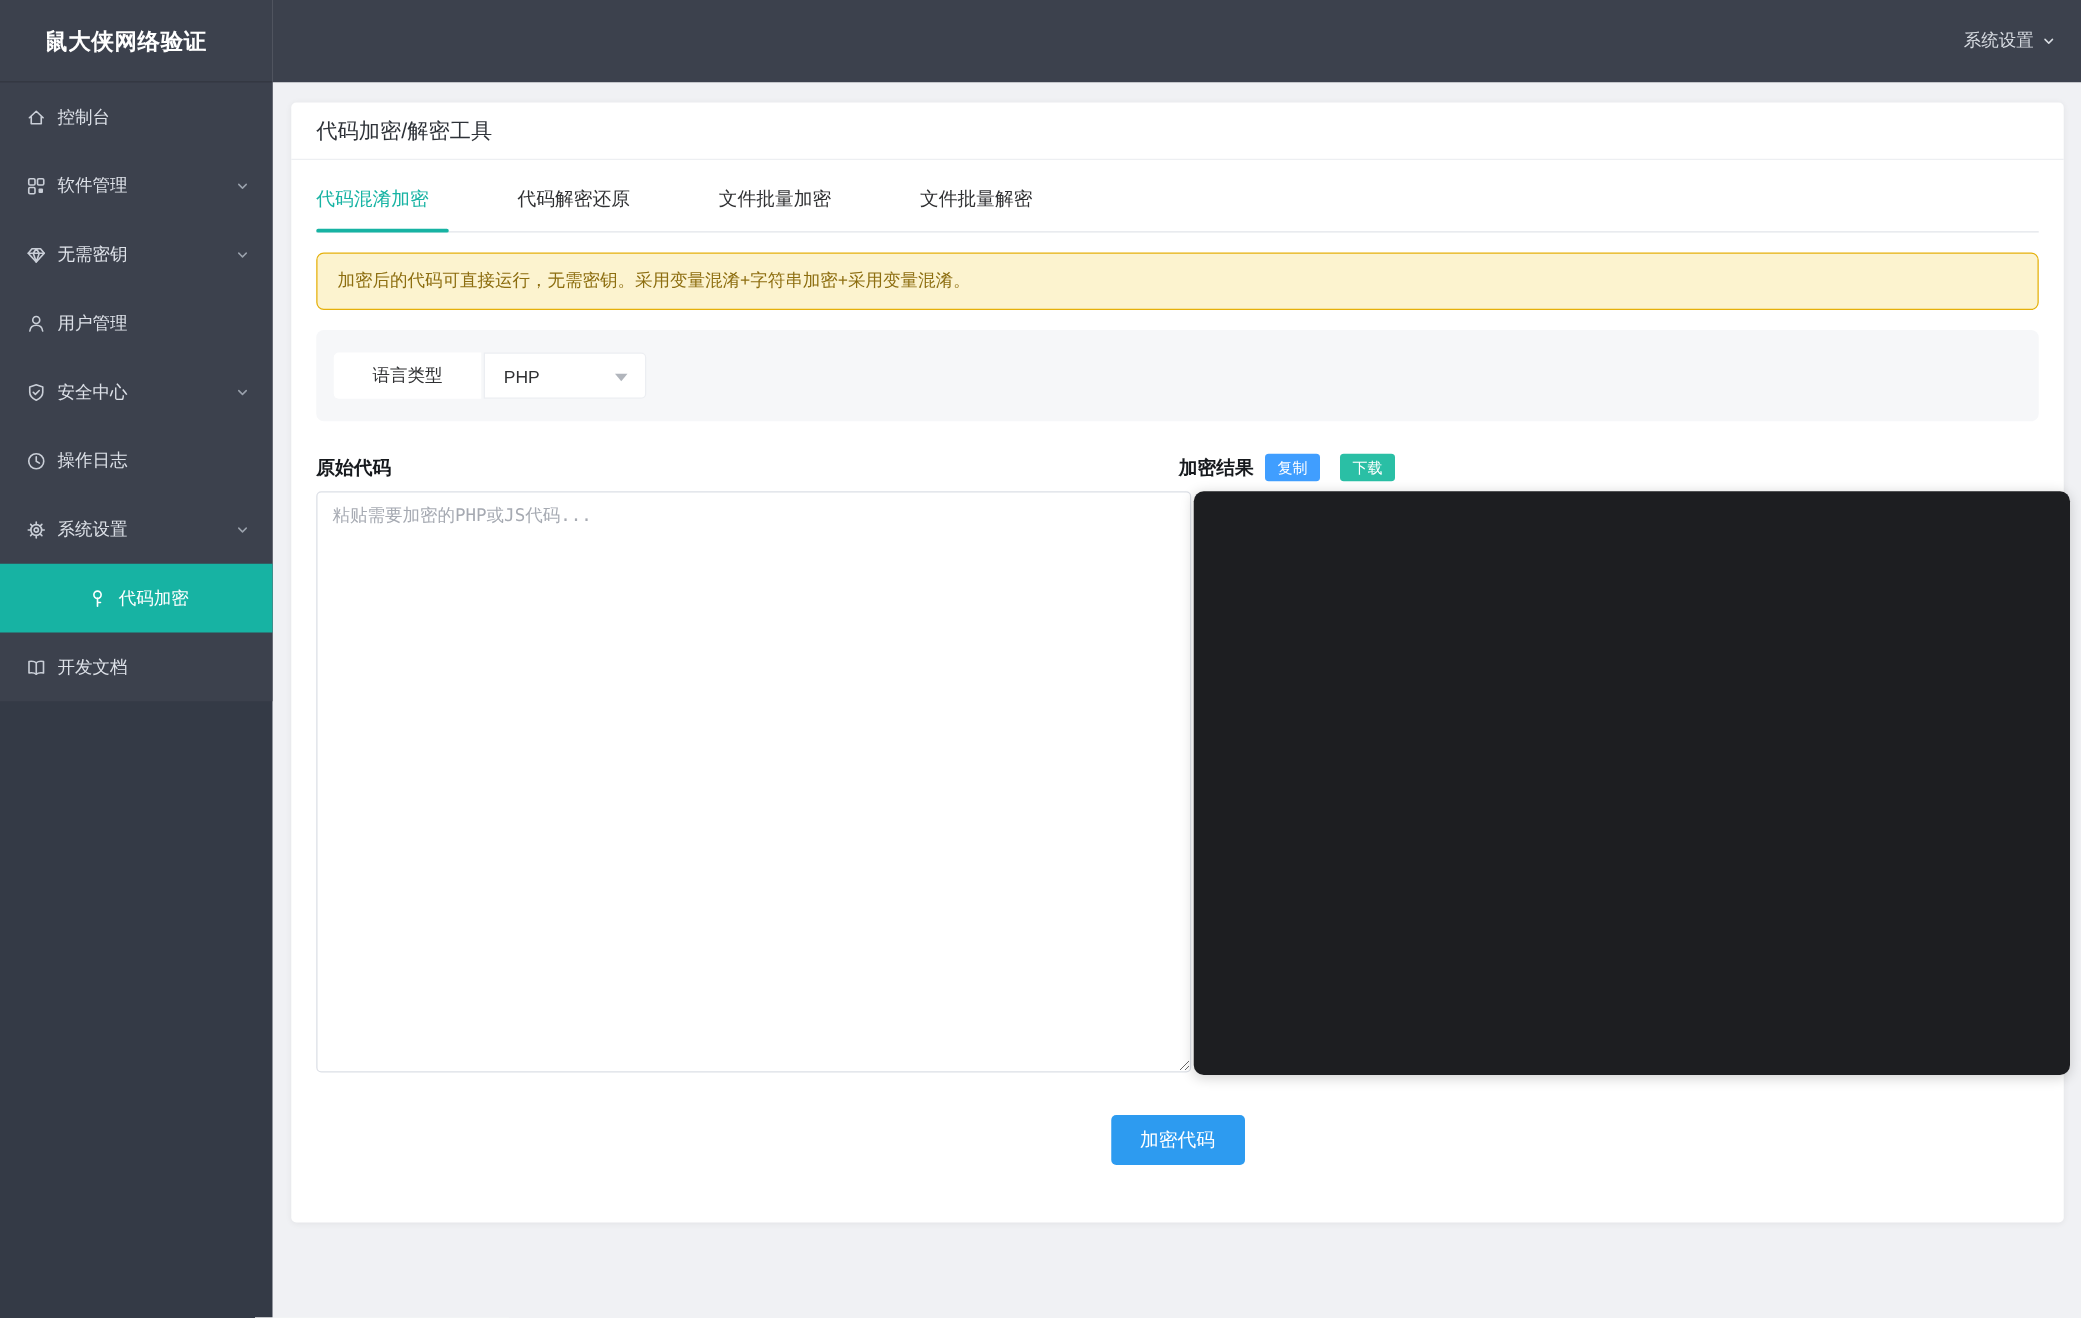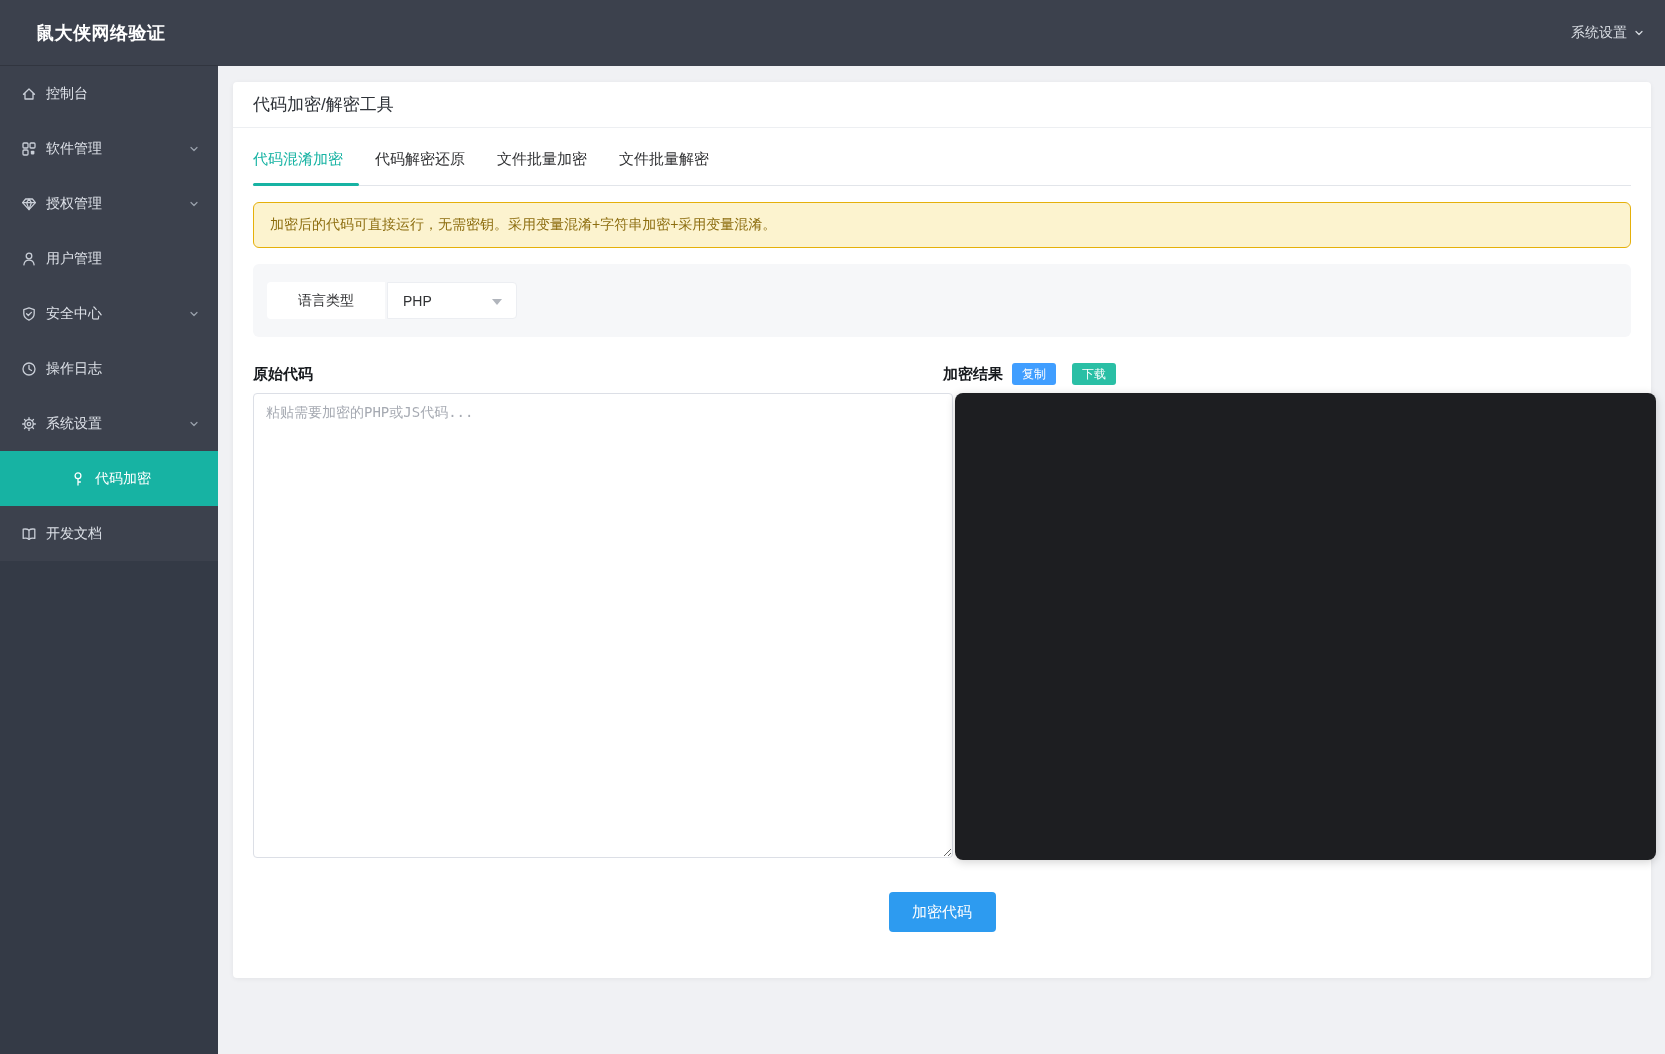--- a/index.html
+++ b/index.html
@@ -64,20 +64,21 @@
     height: 46px; line-height: 46px; padding: 0 20px;
     font-size: 17px; color: #2e3238;
     border-bottom: 1px solid #edeff2;
   }
 
   
   .tabs {
     margin: 0 20px; height: 58px;
     display: flex; align-items: flex-end;
     border-bottom: 1px solid #e2e5ea;
+    gap: 39px;
   }
   .tab {
     position: relative; font-size: 15px; color: #303133;
     padding: 0 16px 16px 16px; cursor: pointer; white-space: nowrap;
   }
   .tab:first-child { padding-left: 0; }
   .tab.active { color: var(--accent, #17b3a3); }
   .tab.active::after {
     content: ""; position: absolute; left: 0; right: 0; bottom: -1px;
     height: 3px; background: var(--accent, #17b3a3); border-radius: 2px;
@@ -195,21 +196,21 @@
           </svg>
         </span>
       </div>
       <div class="menu-item expandable">
         <span class="mi-icon">
           <svg viewBox="0 0 16 16" fill="none" stroke="currentColor" stroke-width="1.3" stroke-linecap="round" stroke-linejoin="round">
             <path d="M4.6 3h6.8l3 3.6L8 13.6 1.6 6.6 4.6 3Z"></path>
             <path d="M1.6 6.6h12.8M5.6 6.6 8 13.6l2.4-7L8 3 5.6 6.6Z"></path>
           </svg>
         </span>
-        <span class="mi-label">授权管理</span>
+        <span class="mi-label">无需密钥</span>
         <span class="mi-chevron">
           <svg viewBox="0 0 16 16" fill="none" stroke="currentColor" stroke-width="1.6" stroke-linecap="round" stroke-linejoin="round">
             <path d="M4 6l4 4 4-4"></path>
           </svg>
         </span>
       </div>
       <div class="menu-item">
         <span class="mi-icon">
           <svg width="15" height="15" viewBox="0 0 16 16" fill="none" stroke="currentColor" stroke-width="1.3" stroke-linecap="round">
             <circle cx="8" cy="5" r="2.8"></circle>

